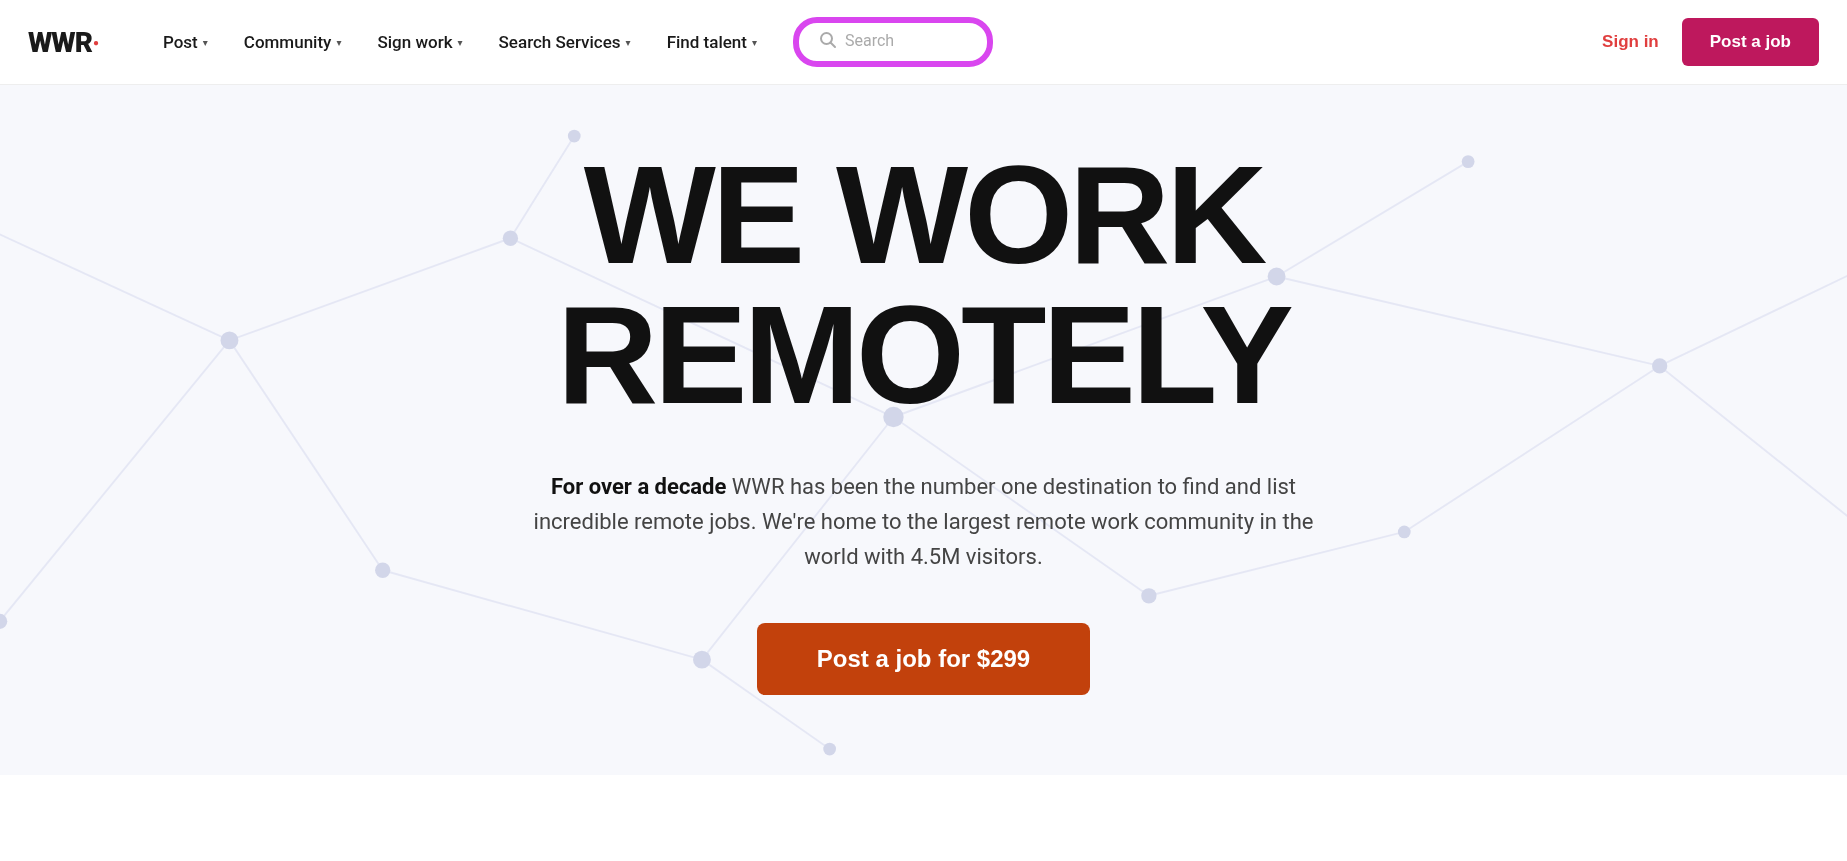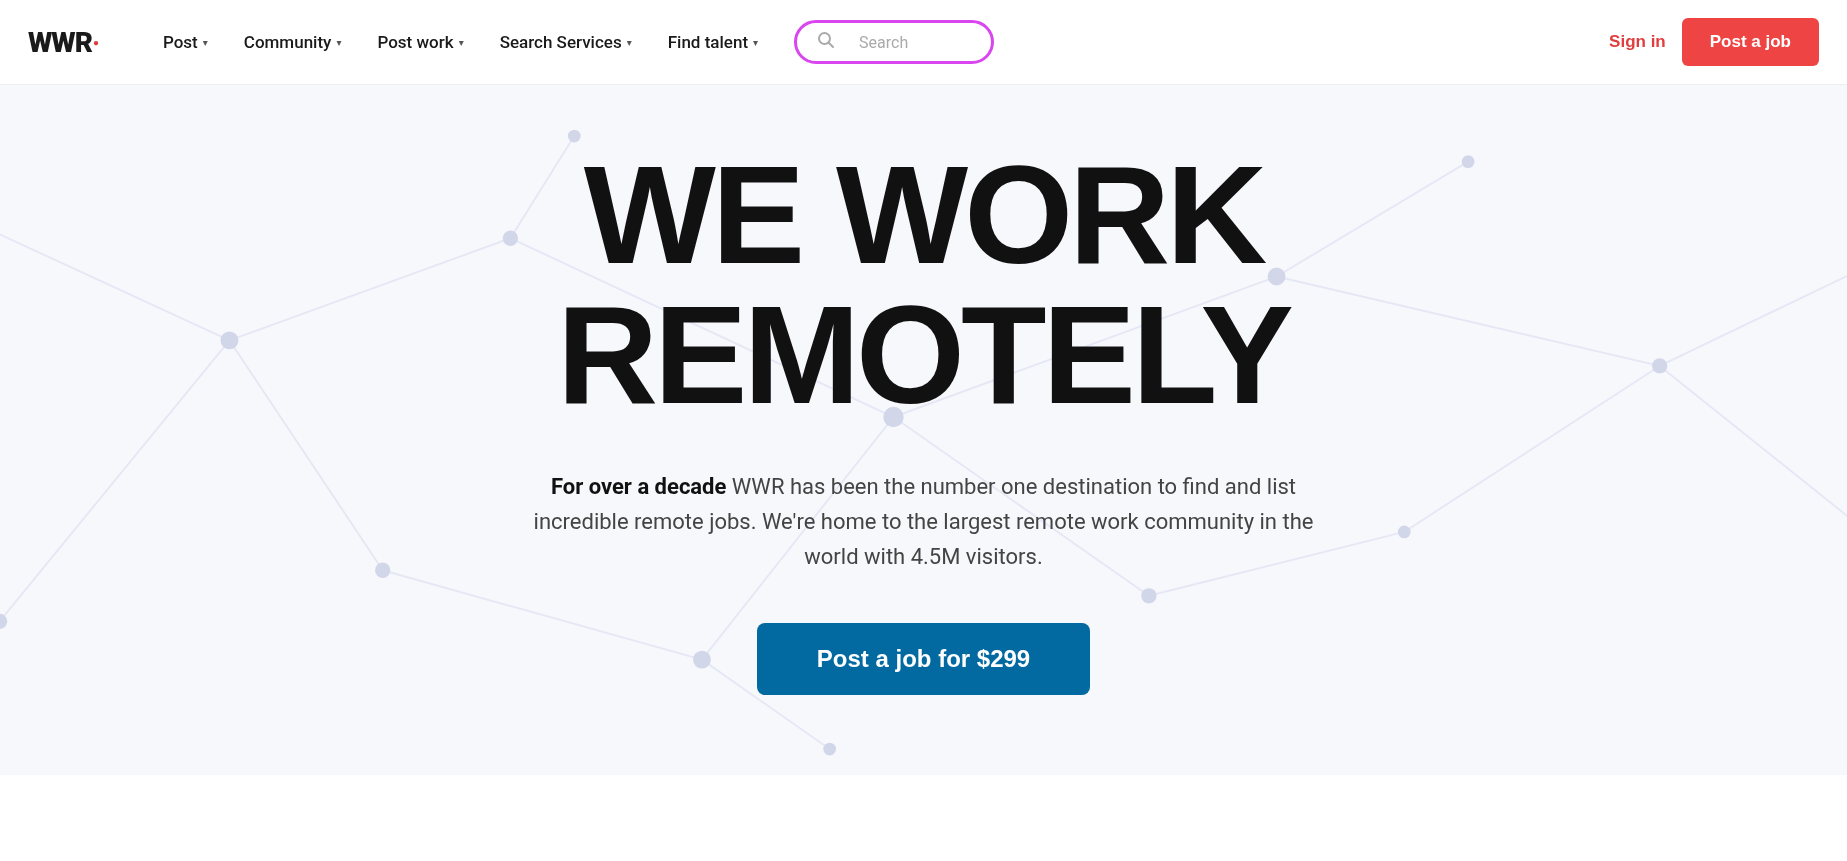--- a/index.html
+++ b/index.html
@@ -70,59 +70,58 @@
       white-space: nowrap;
     }
 
     .chevron-icon {
       font-size: 10px;
       color: #555;
     }
 
     .nav-search {
       display: flex;
-      align-items: center;
-      gap: 24px;
+      gap: 8px;
       padding: 8px 20px;
-      border: 3px solid #d946ef;
+      border: 6px solid #d946ef;
       border-radius: 24px;
       min-width: 200px;
       cursor: text;
       margin-right: 20px;
     }
 
     .search-icon-wrap {
       color: #999;
       font-size: 18px;
     }
 
     .search-placeholder {
       font-size: 16px;
       color: #aaa;
     }
 
     .nav-right {
       display: flex;
       align-items: center;
-      gap: 0;
+      gap: 7px;
     }
 
     .sign-in-btn {
       font-size: 17px;
       font-weight: 600;
       color: #e03e3e;
       cursor: pointer;
       padding: 8px 16px;
       text-decoration: none;
       border: none;
       background: none;
     }
 
     .post-job-btn {
-      background: #ef4444;
+      background: #be185d;
       color: #fff;
       font-size: 17px;
       font-weight: 700;
       padding: 14px 28px;
       border-radius: 6px;
       border: none;
       cursor: pointer;
       white-space: nowrap;
     }
 
@@ -174,21 +173,21 @@
       max-width: 800px;
       margin: 16px auto 48px;
     }
 
     .hero-subtitle strong {
       color: #111;
       font-weight: 700;
     }
 
     .hero-cta {
-      background: #0369a1;
+      background: #c2410c;
       color: #fff;
       font-size: 24px;
       font-weight: 700;
       padding: 22px 60px;
       border-radius: 8px;
       border: none;
       cursor: pointer;
       display: inline-block;
     }
 
@@ -218,21 +217,21 @@
       <span>Post</span>
       <span class="chevron-icon">▾</span>
     </a>
 
     <a class="nav-item" href="#">
       <span>Community</span>
       <span class="chevron-icon">▾</span>
     </a>
 
     <a class="nav-item" href="#">
-      <span>Post work</span>
+      <span>Sign work</span>
       <span class="chevron-icon">▾</span>
     </a>
 
     <a class="nav-item" href="#">
       <span>Search Services</span>
       <span class="chevron-icon">▾</span>
     </a>
 
     <a class="nav-item" href="#">
       <span>Find talent</span>

